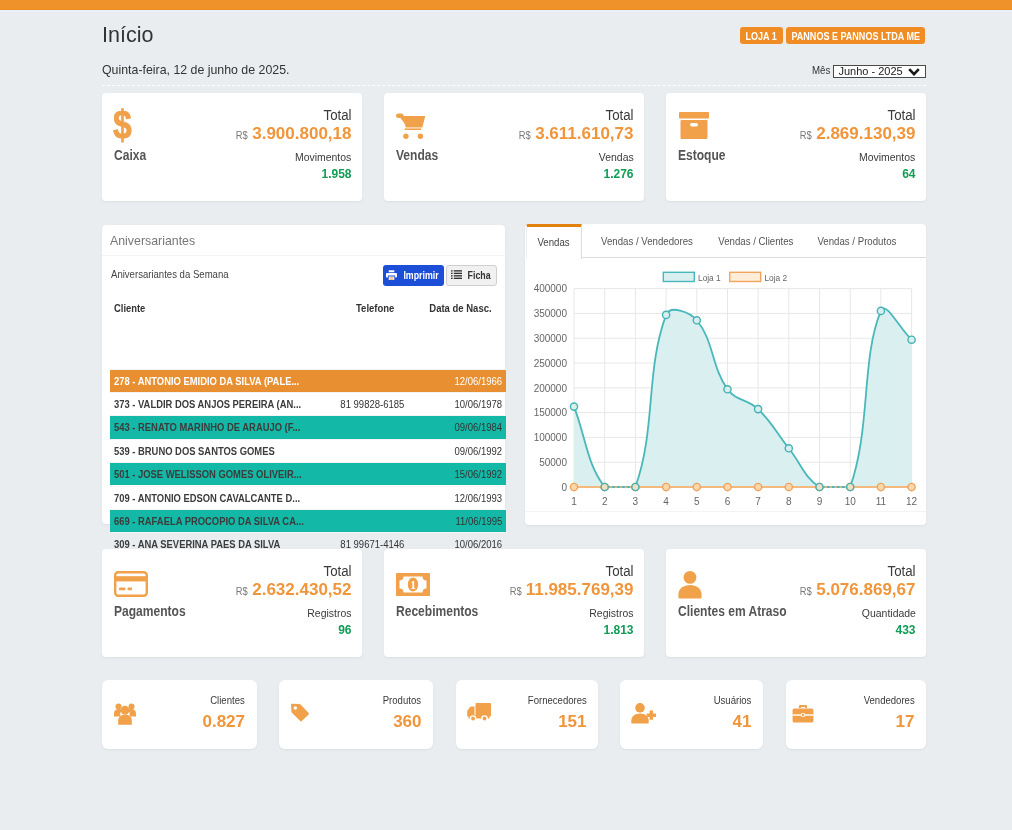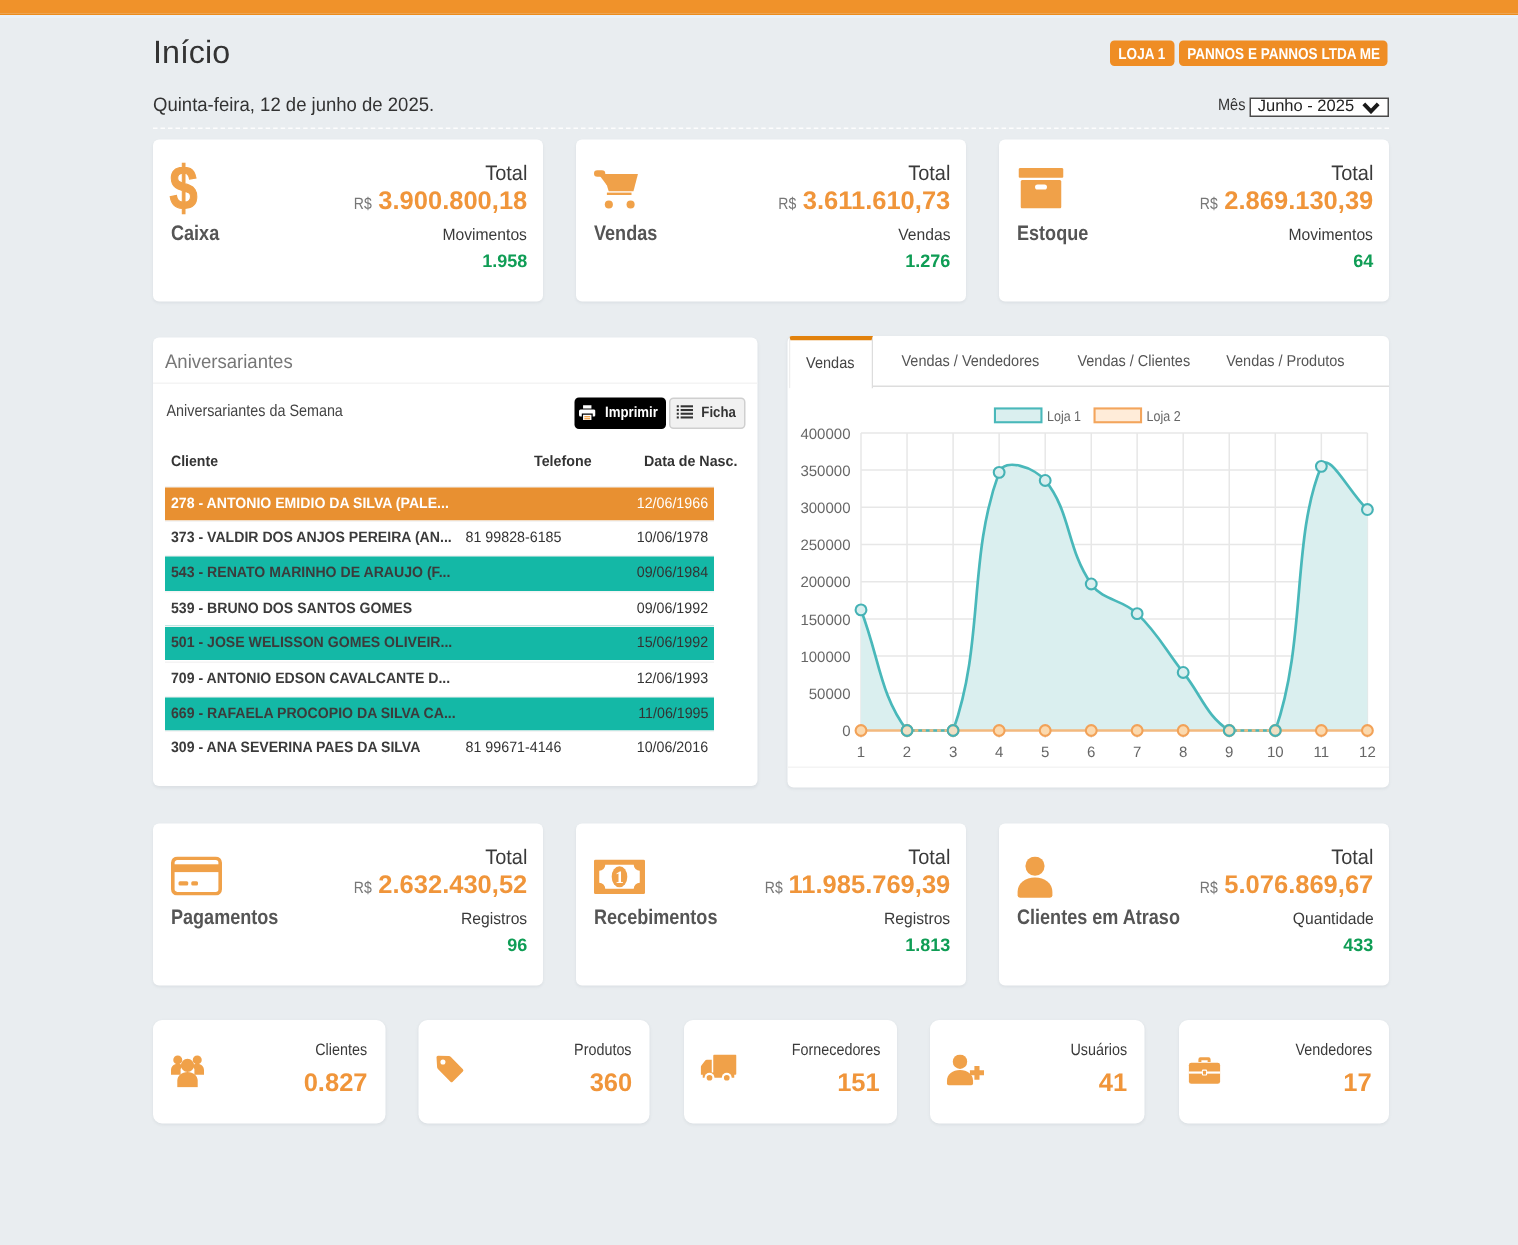--- a/index.html
+++ b/index.html
@@ -229,24 +229,24 @@
   <circle cx="202.5" cy="123.3" r="3.6" fill="#d9efef" stroke="#45b2b5" stroke-width="1.4"></circle>
   <circle cx="233.1" cy="143.1" r="3.6" fill="#d9efef" stroke="#45b2b5" stroke-width="1.4"></circle>
   <circle cx="263.8" cy="182.3" r="3.6" fill="#d9efef" stroke="#45b2b5" stroke-width="1.4"></circle>
   <circle cx="294.5" cy="221.0" r="3.6" fill="rgba(217,239,239,0.35)" stroke="#45b2b5" stroke-width="1.4"></circle>
   <circle cx="325.2" cy="221.0" r="3.6" fill="rgba(217,239,239,0.35)" stroke="#45b2b5" stroke-width="1.4"></circle>
   <circle cx="355.9" cy="44.9" r="3.6" fill="#d9efef" stroke="#45b2b5" stroke-width="1.4"></circle>
   <circle cx="386.6" cy="73.7" r="3.6" fill="#d9efef" stroke="#45b2b5" stroke-width="1.4"></circle>
   </svg>
 <style>
   .pnl-title { position:absolute; left:7.5px; top:8px; font-size:13px; color:#777; white-space:nowrap; transform:scaleX(.95); transform-origin:left top; }
-  .btn-imp { position:absolute; left:281px; top:39.5px; width:61px; height:21px; background:#000000; border-radius:3px; color:#fff; font-size:10px; font-weight:bold; display:flex; align-items:center; justify-content:center; }
+  .btn-imp { position:absolute; left:281px; top:39.5px; width:61px; height:21px; background:#1d4ed8; border-radius:3px; color:#fff; font-size:10px; font-weight:bold; display:flex; align-items:center; justify-content:center; }
   .btn-ficha { position:absolute; left:344px; top:39.5px; width:51px; height:21px; background:#f1f1f1; border:1px solid #cfcfcf; border-radius:3px; color:#333; font-size:10px; font-weight:bold; display:flex; align-items:center; justify-content:center; }
   .thead { position:absolute; left:8px; width:386px; height:23px; font-weight:bold; font-size:10px; color:#333; }
-  .trow { position:absolute; left:8px; width:366px; height:23.4px; font-size:10px; color:#333; border-top:1px solid #f4f4f4; }
+  .trow { position:absolute; left:8px; width:396px; height:23.4px; font-size:10px; color:#333; border-top:1px solid #f4f4f4;margin-top:45px; }
   .trow-alt { background:#14b8a6; }
   .trow-hl { background:#e89031; color:#fff; }
   .trow-hl .tc1 { color:#fff; }
   .tc1 { position:absolute; left:3.7px; top:50%; transform:translateY(-50%) scaleX(.94); transform-origin:left center; font-weight:bold; font-size:10px; color:#3b3b3b; white-space:nowrap; }
   .tc2 { position:absolute; right:101.5px; top:50%; transform:translateY(-50%) scaleX(.95); transform-origin:right center; font-size:10px; white-space:nowrap; }
   .tc2b { position:absolute; right:101.5px; top:50%; transform:translateY(-50%) scaleX(.95); transform-origin:right center; font-weight:bold; font-size:10px; color:#333; white-space:nowrap; }
   .tc3 { position:absolute; right:4px; top:50%; transform:translateY(-50%) scaleX(.95); transform-origin:right center; text-align:right; font-size:10px; }
   .thead .tc1 { color:#333; }
   .tab-active { position:absolute; left:1px; top:0; width:56px; height:35px; background:#fff; border-top:3px solid #e2820d; border-right:1px solid #ddd; border-left:1px solid #eee; font-size:10.5px; color:#444; text-align:center; line-height:30px; border-radius:2px 0 0 0; }
   .tab-active span, .tab-i span { display:inline-block; transform:scaleX(.92); transform-origin:center center; }

